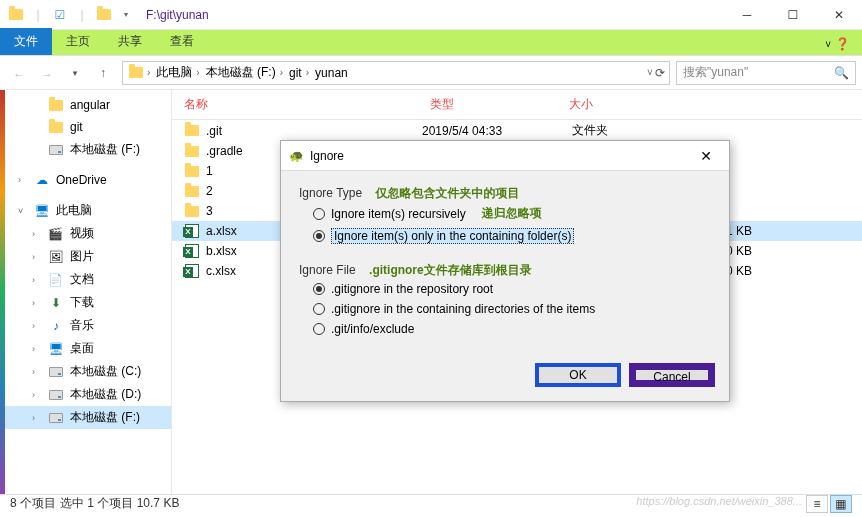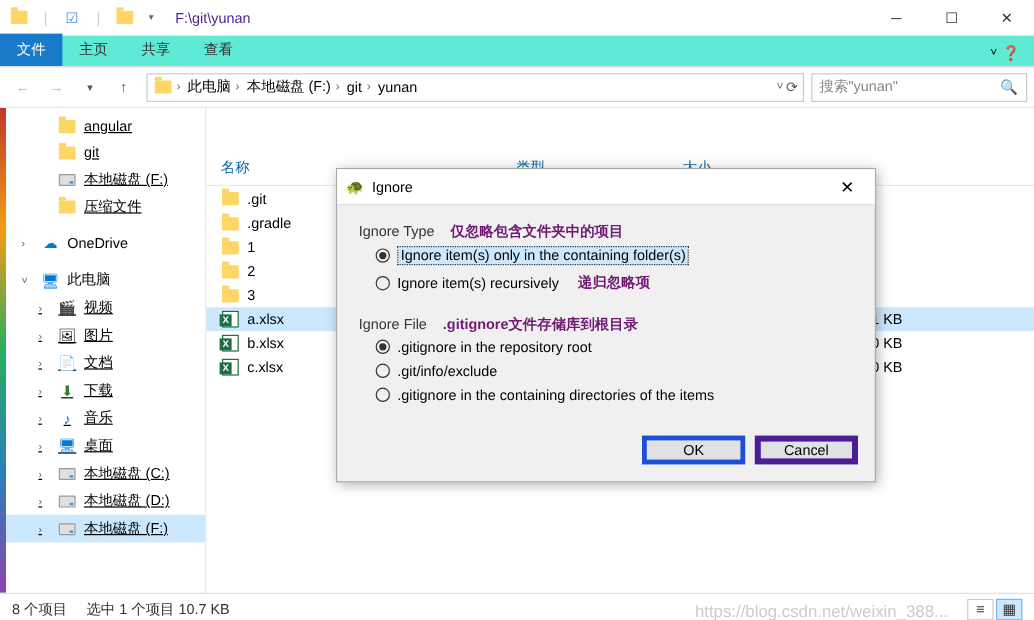--- a/index.html
+++ b/index.html
@@ -5,81 +5,81 @@
 * { box-sizing: border-box; margin: 0; padding: 0; font-family: "Microsoft YaHei", "Segoe UI", sans-serif; font-size: 12px; }
 body { background: #fff; width: 862px; height: 517px; overflow: hidden; position: relative; }
 
 .titlebar { height: 30px; background: #fff; display: flex; align-items: center; border-bottom: 1px solid #e5e5e5; }
 .titlebar .qat { display: flex; align-items: center; gap: 6px; padding-left: 8px; }
 .titlebar .qat-icon { width: 16px; height: 16px; display: flex; align-items: center; justify-content: center; }
 .titlebar .path { margin-left: 12px; color: #4c1d95; }
 .titlebar .wincontrols { margin-left: auto; display: flex; }
 .titlebar .wincontrols div { width: 46px; height: 30px; display: flex; align-items: center; justify-content: center; color: #333; }
 
-.ribbon { height: 26px; background: #5eead4; display: flex; align-items: flex-end; border-bottom: 1px solid #e0e0e0; }
+.ribbon { height: 26px; background: #bef264; display: flex; align-items: flex-end; border-bottom: 1px solid #e0e0e0; }
 .ribbon .tab { padding: 5px 14px; color: #333; }
 .ribbon .tab.file { background: #1979ca; color: #fff; }
 .ribbon .expand { margin-left: auto; padding: 4px 12px; display:flex; align-items:center; gap:4px; }
 
 .navbar { height: 34px; display: flex; align-items: center; padding: 0 6px; gap: 2px; border-bottom: 1px solid #e8e8e8; }
 .navbtn { width: 26px; height: 26px; display: flex; align-items: center; justify-content: center; color: #555; }
 .navbtn.disabled { color: #bbb; }
 .addrbar { flex: 1; height: 24px; border: 1px solid #ccc; display: flex; align-items: center; padding-left: 4px; gap: 2px; margin: 0 4px; }
 .addrbar .crumb { display: flex; align-items: center; gap: 4px; padding: 0 2px; }
 .addrbar .chev { color: #666; font-size: 10px; }
 .addrbar .refresh { margin-left: auto; display:flex; gap:2px; align-items:center; padding-right:4px;}
 .searchbox { width: 180px; height: 24px; border: 1px solid #ccc; display: flex; align-items: center; padding: 0 6px; color: #888; }
 .searchbox .sicon { margin-left: auto; }
 
 .main { display: flex; height: 404px; }
 .tree { width: 172px; border-right: 1px solid #e8e8e8; overflow-y: auto; padding-top: 4px; position:relative; }
 .tree::before { content:""; position:absolute; left:0; top:0; bottom:0; width:5px; background: linear-gradient(#c0392b,#f39c12,#27ae60,#2980b9,#8e44ad); }
 .tree-item { display: flex; align-items: center; padding: 3px 4px 3px 18px; gap: 6px; }
-.tree-item.indent1 { padding-left: 32px; text-decoration: underline; }
+.tree-item.indent1 { padding-left: 32px; }
 .tree-item.selected { background: #cce8ff; }
 .tree-item .exp { width: 10px; color: #666; font-size: 9px; }
 .tree-item .ticon { width: 16px; height: 16px; display: flex; align-items: center; justify-content: center; }
 .folder-icon { width: 14px; height: 11px; background: #ffd666; border-radius: 1px; position: relative; }
 .folder-icon::before { content:""; position:absolute; top:-3px; left:0; width:6px; height:3px; background:#ffd666; border-radius:1px 1px 0 0; }
 .drive-icon { width: 14px; height: 10px; background: #e0e0e0; border: 1px solid #999; border-radius: 1px; position:relative; }
 .drive-icon::after { content:""; position:absolute; bottom:1px; right:1px; width:3px; height:2px; background:#4a90d9; }
 
 .filelist { flex: 1; position: relative; }
 .fl-header { display: flex; border-bottom: 1px solid #e8e8e8; padding: 4px 0; }
-.fl-header div { padding: 2px 8px; color: #0369a1; border-right: 1px solid transparent; margin-top: 35px; }
+.fl-header div { padding: 2px 8px; color: #ef4444; border-right: 1px solid transparent; }
 .col-name { width: 250px; padding-left: 12px !important; }
 .col-date { width: 150px; }
 .col-type { width: 100px; }
 .col-size { width: 80px; text-align: right; }
 .fl-row { display: flex; align-items: center; padding: 2px 0; }
 .fl-row.selected { background: #cce8ff; }
 .fl-row .col-name { display: flex; align-items: center; gap: 6px; }
 .fl-row .ficon { width: 16px; height: 16px; display:flex; align-items:center; justify-content:center; }
 .excel-icon { width:14px; height:14px; background:#fff; border:1px solid #1d6f42; position:relative; }
 .excel-icon::after { content:"X"; position:absolute; left:-3px; top:2px; width:10px; height:10px; background:#1d6f42; color:#fff; font-size:8px; line-height:10px; text-align:center; font-weight:bold; }
 
-.statusbar { height: 23px; border-top: 1px solid #e0e0e0; display: flex; align-items: flex-end; padding: 0 10px; gap: 16px; color: #333; }
-.statusbar .watermark { margin-left: auto; color: #ccc; font-size: 14px; }
+.statusbar { height: 23px; border-top: 1px solid #e0e0e0; display: flex; align-items: flex-start; padding: 0 10px; gap: 4px; color: #333; }
+.statusbar .watermark { margin-left: auto; color: #ccc; font-size: 11px; font-style: italic; }
 .statusbar .viewbtns { display:flex; gap:2px; }
 .statusbar .viewbtns div { width:22px; height:18px; border:1px solid #ccc; display:flex; align-items:center; justify-content:center; }
 .statusbar .viewbtns div.active { background:#cce8ff; border-color:#7ab8e8; }
 
 
 .dialog { position: absolute; left: 280px; top: 140px; width: 450px; background: #f0f0f0; border: 1px solid #aaa; box-shadow: 2px 2px 10px rgba(0,0,0,0.3); }
 .dlg-title { height: 30px; background: #fff; display: flex; align-items: center; padding: 0 8px; border-bottom: 1px solid #ddd; }
 .dlg-title .dicon { margin-right: 6px; }
 .dlg-title .close { margin-left: auto; width: 30px; text-align: center; font-size: 14px; }
 .dlg-body { padding: 14px 18px; }
 .group-label { color: #333; margin-bottom: 6px; }
 .radio-row { display: flex; align-items: center; gap: 6px; padding: 3px 0 3px 14px; }
 .radio { width: 12px; height: 12px; border: 1px solid #333; border-radius: 50%; display: flex; align-items: center; justify-content: center; }
 .radio.checked::after { content:""; width:6px; height:6px; background:#333; border-radius:50%; }
-.annotation { color: #701a75; font-weight: bold; margin-left: 10px; }
+.annotation { color: #4d7c0f; font-weight: bold; margin-left: 10px; }
 .dlg-buttons { display: flex; justify-content: flex-end; gap: 8px; padding: 10px 14px 14px; }
-.dlg-buttons button { width: 86px; height: 24px; background: #e1e1e1; border: 5px solid #4c1d95; cursor: pointer; }
+.dlg-buttons button { width: 86px; height: 24px; background: #e1e1e1; border: 7px solid #4c1d95; cursor: pointer; }
 .dlg-buttons button.default { border: 4px solid #1d4ed8; }
 .group2 { margin-top: 15px; position: relative; }
 </style>
 </head>
 <body>
 
 <div class="titlebar">
   <div class="qat">
     <div class="qat-icon">
         <div class="folder-icon"></div>
@@ -163,27 +163,20 @@
         </span>
         <span>git</span>
       </div>
     <div class="tree-item indent1">
         <span class="exp"></span>
         <span class="ticon">
           <div class="drive-icon"></div>
         </span>
         <span>本地磁盘 (F:)</span>
       </div>
-    <div class="tree-item indent1">
-        <span class="exp"></span>
-        <span class="ticon">
-          <div class="folder-icon"></div>
-        </span>
-        <span>压缩文件</span>
-      </div>
     <div style="height:8px"></div>
     <div class="tree-item">
         <span class="exp">›</span>
         <span class="ticon" style="color:#0078d7">☁</span>
         <span>OneDrive</span>
       </div>
     <div style="height:8px"></div>
     <div class="tree-item">
         <span class="exp">˅</span>
         <span class="ticon" style="color:#0078d7">🖥</span>
@@ -354,43 +347,43 @@
     <span class="dicon">🐢</span>
     <span>Ignore</span>
     <span class="close">✕</span>
   </div>
   <div class="dlg-body">
     <div style="position:relative">
       <span class="group-label">Ignore Type</span>
       <span class="annotation">仅忽略包含文件夹中的项目</span>
     </div>
     <div class="radio-row">
-      <div class="radio checked"></div>
-      <span style="background:#cce8ff; border:1px dotted #333; padding:0 2px;">Ignore item(s) only in the containing folder(s)</span>
-    </div>
-    <div class="radio-row">
       <div class="radio"></div>
       <span>Ignore item(s) recursively</span>
       <span class="annotation">递归忽略项</span>
+    </div>
+    <div class="radio-row">
+      <div class="radio checked"></div>
+      <span style="background:#cce8ff; border:1px dotted #333; padding:0 2px;">Ignore item(s) only in the containing folder(s)</span>
     </div>
 
     <div class="group2">
       <span class="group-label">Ignore File</span>
       <span class="annotation">.gitignore文件存储库到根目录</span>
       <div class="radio-row">
         <div class="radio checked"></div>
         <span>.gitignore in the repository root</span>
       </div>
       <div class="radio-row">
         <div class="radio"></div>
-        <span>.git/info/exclude</span>
+        <span>.gitignore in the containing directories of the items</span>
       </div>
       <div class="radio-row">
         <div class="radio"></div>
-        <span>.gitignore in the containing directories of the items</span>
+        <span>.git/info/exclude</span>
       </div>
     </div>
   </div>
   <div class="dlg-buttons">
     <button class="default">OK</button>
     <button>Cancel</button>
   </div>
 </div>
 
 </body></html>

